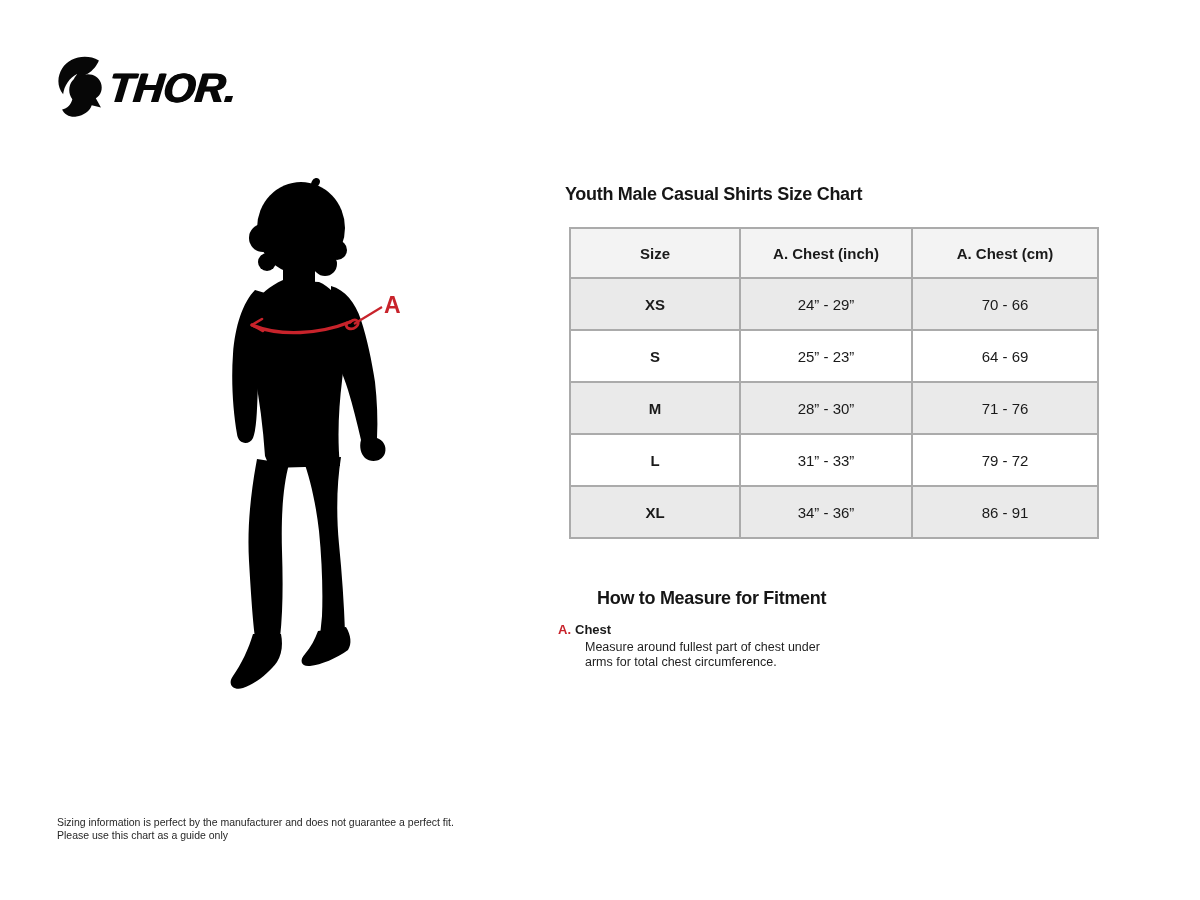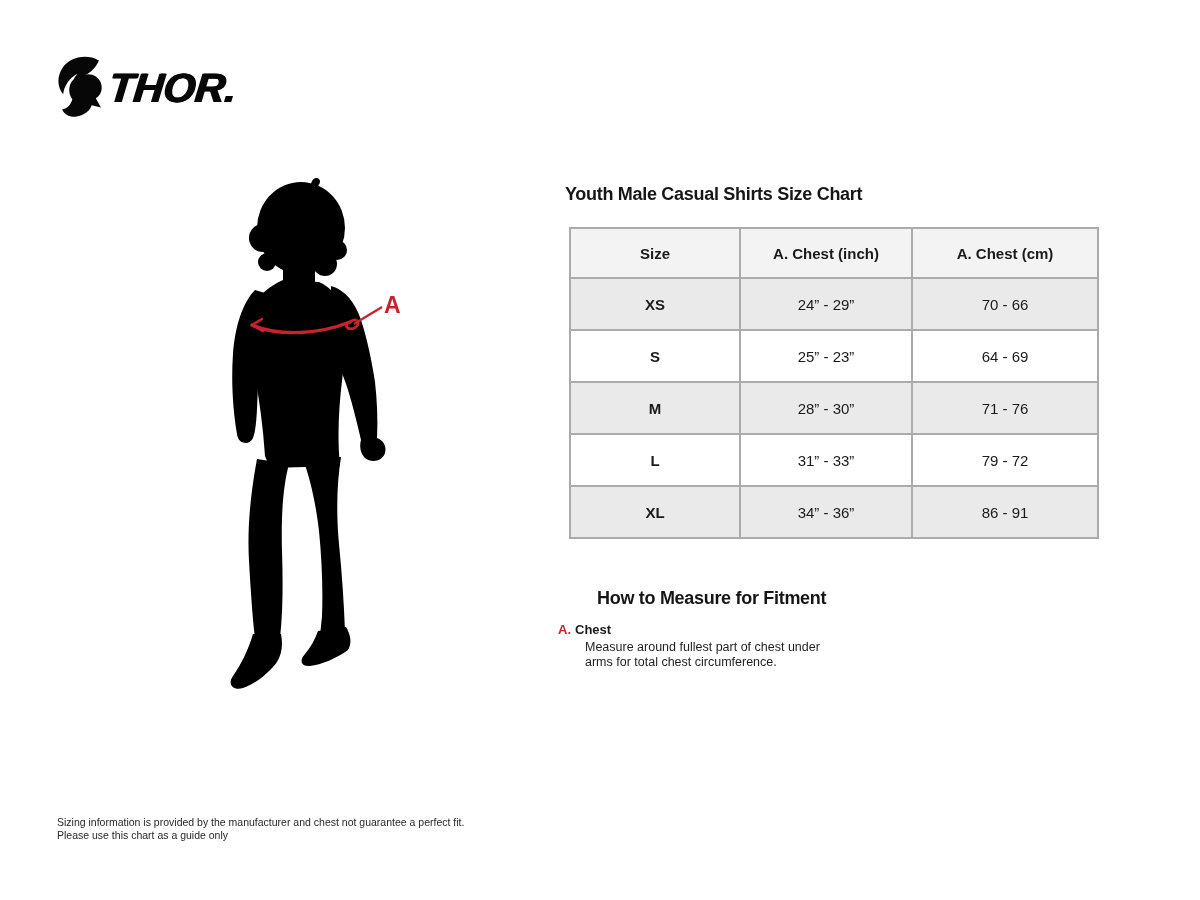--- a/index.html
+++ b/index.html
@@ -150,17 +150,17 @@
     </tbody>
   </table>
 
   <div class="htm-heading">How to Measure for Fitment</div>
   <div class="htm-item-label">
     <span class="key">A.</span><span>Chest</span>
   </div>
   <div class="htm-desc">Measure around fullest part of chest under arms for total chest circumference.</div>
 
   <div class="disclaimer">
-    <div>Sizing information is provided by the manufacturer and chest not guarantee a perfect fit.</div>
+    <div>Sizing information is perfect by the manufacturer and does not guarantee a perfect fit.</div>
     <div>Please use this chart as a guide only</div>
   </div>
 
 </div>
 
 </body></html>

